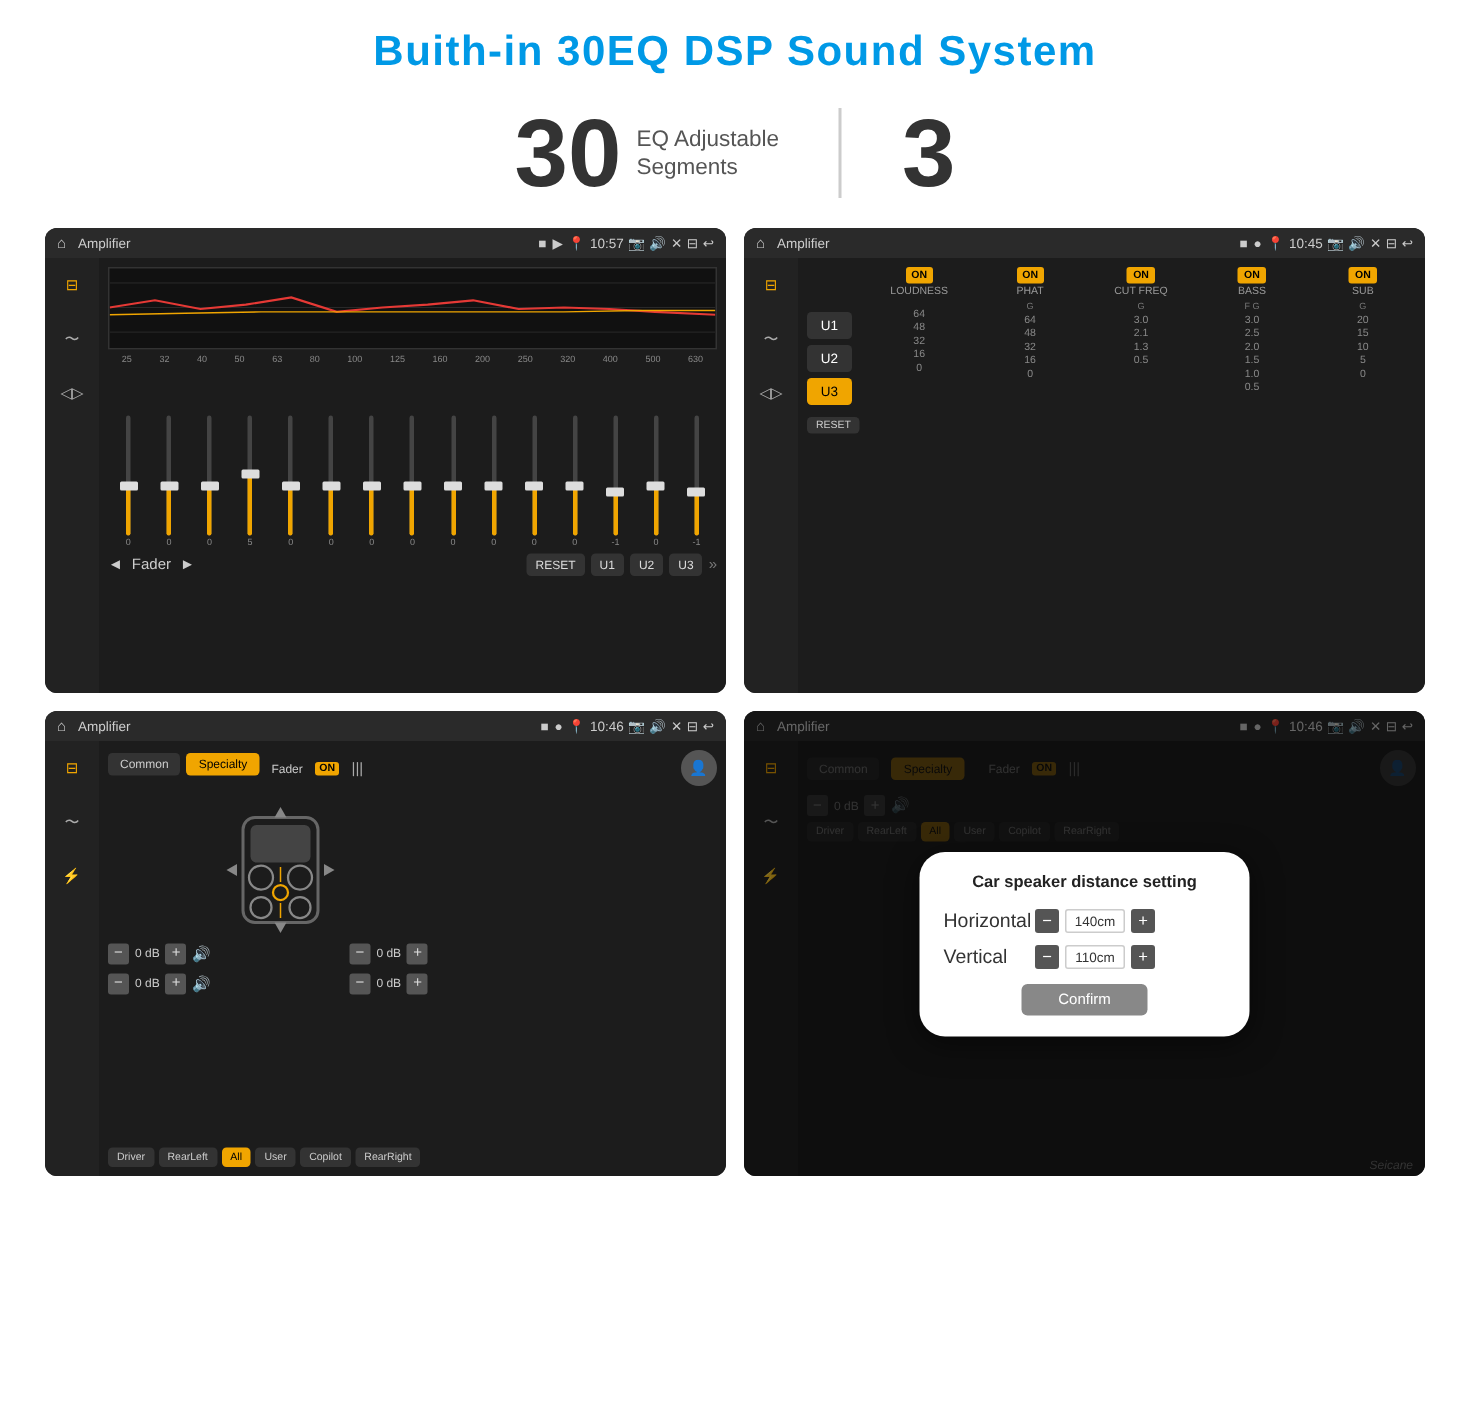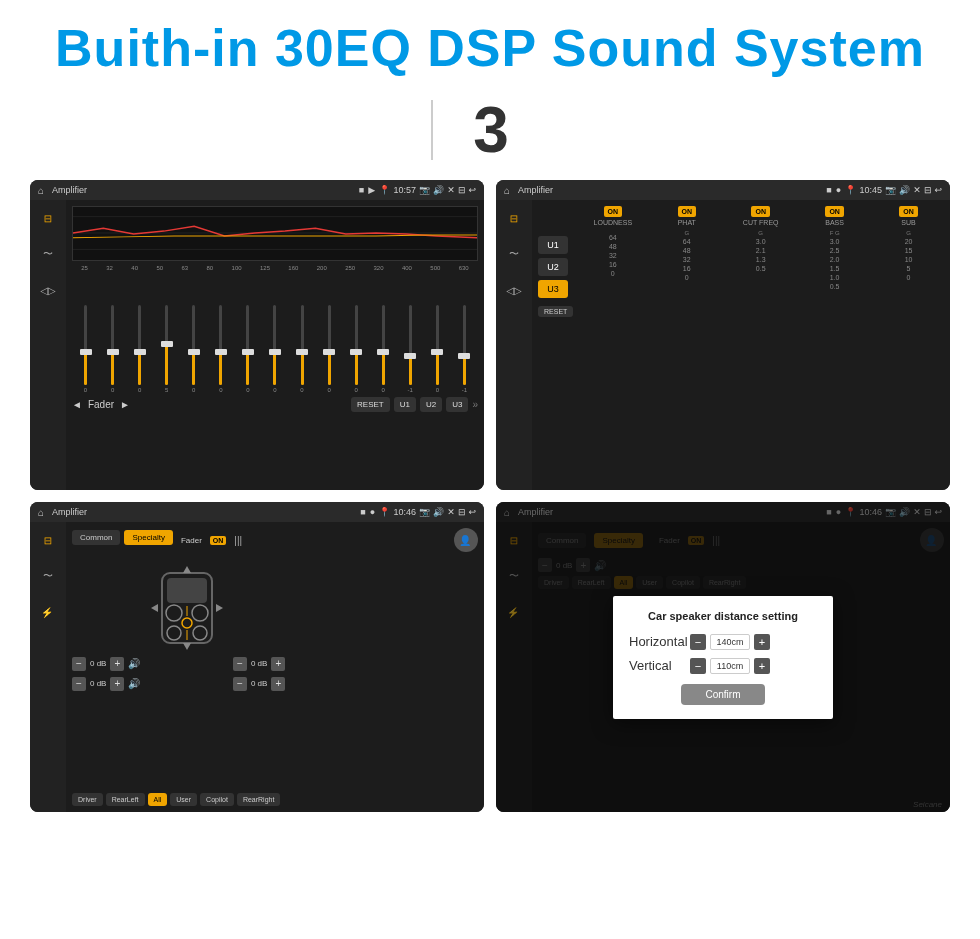--- a/index.html
+++ b/index.html
@@ -10,21 +10,21 @@
       font-family: Arial, sans-serif;
       overflow: hidden;
     }
 
     
     .header {
       text-align: center;
       padding: 18px 0 10px 0;
     }
     .header h1 {
-      font-size: 52px;
+      font-size: 28px;
       font-weight: 900;
       color: #0099e6;
       letter-spacing: 1px;
     }
 
     
     .stats-row {
       display: flex;
       justify-content: center;
       align-items: center;
@@ -342,21 +342,21 @@
       position: absolute;
       inset: 0;
       background: rgba(0,0,0,0.5);
       display: flex;
       align-items: center;
       justify-content: center;
       z-index: 10;
     }
     .dialog {
       background: #fff;
-      border-radius: 2px;
+      border-radius: 17px;
       padding: 14px 16px;
       width: 220px;
       box-shadow: 0 4px 20px rgba(0,0,0,0.5);
     }
     .dialog-title {
       font-size: 11px;
       font-weight: bold;
       color: #222;
       margin-bottom: 12px;
       text-align: center;
@@ -466,20 +466,24 @@
     }
   </style>
 </head>
 <body>
 
 <div class="header">
   <h1>Buith-in 30EQ DSP Sound System</h1>
 </div>
 
 <div class="stats-row">
+  <div class="stat-item">
+    <span class="stat-number">30</span>
+    <span class="stat-text">EQ Adjustable<br>Segments</span>
+  </div>
   <div class="stat-divider"></div>
   <div class="stat-item">
     <span class="stat-number">3</span>
   </div>
 </div>
 
 <div class="screenshots-grid">
 
   <div class="screen">
     <div class="status-bar">

